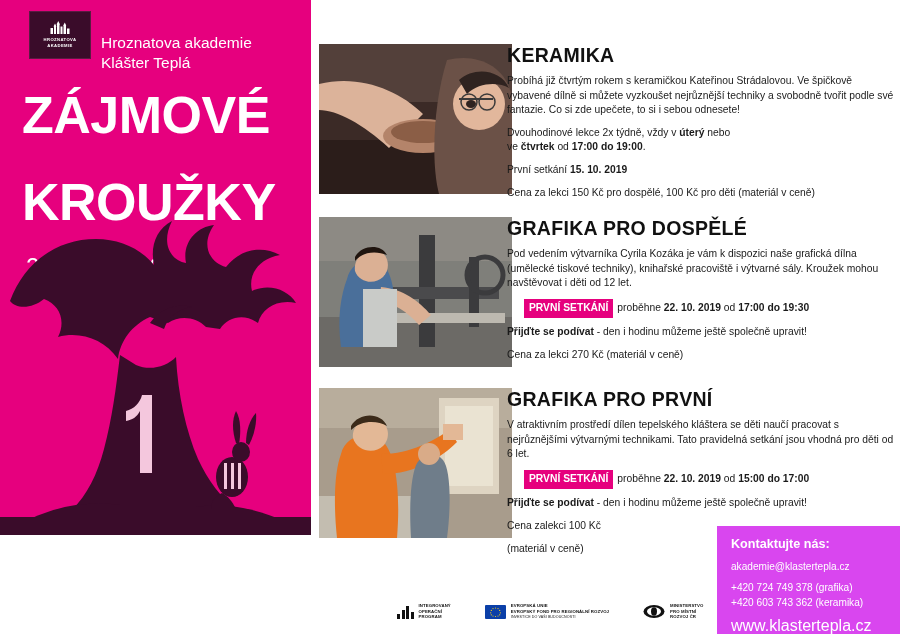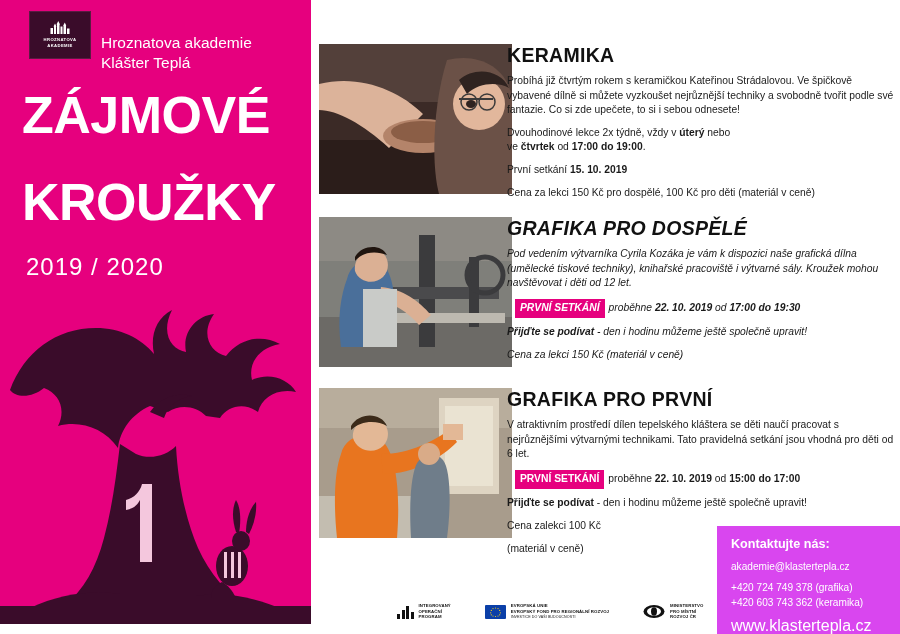--- a/index.html
+++ b/index.html
@@ -7,21 +7,21 @@
   body {
     width:900px; height:634px;
     font-family:"Liberation Sans", sans-serif;
     background:#ffffff;
     overflow:hidden;
     position:relative;
   }
   
   .poster { position:absolute; inset:0; display:flex; }
   .left-panel {
-    width:311px; height:624px;
+    width:311px; height:535px;
     background:#e6007e;
     position:relative;
     overflow:hidden;
     flex:0 0 311px;
   }
   .logo-box {
     position:absolute; left:29px; top:11px;
     width:62px; height:48px;
     background:#3a0c2a;
     border:1px solid #5a1b42;
@@ -87,21 +87,21 @@
   .badge {
     display:inline-block;
     background:#e6007e;
     color:#ffffff;
     font-weight:bold;
     font-size:10.3px;
     padding:2px 5px 3px 5px;
     margin-right:4px;
     vertical-align:baseline;
   }
-  .badge-line { margin:0 0 7px 8px; font-size:10.3px; color:#1a1a1a; line-height:1.42; }
+  .badge-line { margin:0 0 7px 17px; font-size:10.3px; color:#1a1a1a; line-height:1.42; }
 
   
   .contact {
     position:absolute;
     right:0; bottom:0;
     width:183px; height:108px;
     background:#d946ef;
     color:#fff;
     padding:11px 12px 10px 14px;
   }
@@ -257,30 +257,30 @@
           <circle cx="166" cy="58" r="18" fill="none" stroke="#3b3b3d" stroke-width="5"></circle>
           <rect x="60" y="96" width="126" height="10" fill="#bdb9b0"></rect>
 
           <path d="M28 62 C32 44 52 38 64 48 C76 58 78 92 74 130 L22 130 C18 100 22 78 28 62 Z" fill="#4a6f9a"></path>
           <path d="M36 54 C34 40 48 30 60 34 C70 38 72 52 64 60 C56 68 40 66 36 54 Z" fill="#dbb094"></path>
           <path d="M36 40 C42 28 62 26 68 38 C58 34 44 34 36 44 Z" fill="#20150f"></path>
           <path d="M62 70 C84 72 100 84 112 98 L100 108 C88 94 74 86 60 84 Z" fill="#dbb094"></path>
           <rect x="44" y="72" width="34" height="58" fill="#c9cbc8"></rect>
         </svg>
       </div>
-      <div class="sec-body" style="top:0;font-style:italic;">
+      <div class="sec-body" style="top:0;">
         <h2 class="sec-title">GRAFIKA PRO DOSPĚLÉ</h2>
         <p class="sec-p">Pod vedením výtvarníka Cyrila Kozáka je vám k dispozici naše grafická dílna (umělecké tiskové techniky), knihařské pracoviště i výtvarné sály. Kroužek mohou navštěvovat i děti od 12 let.</p>
         <p class="badge-line">
           <span class="badge">PRVNÍ SETKÁNÍ</span><span>proběhne <span class="b">22. 10. 2019</span> od <span class="b">17:00 do 19:30</span></span>
         </p>
         <p class="sec-p">
           <span class="b">Přijďte  se podívat</span><span> - den i hodinu můžeme ještě společně upravit!</span>
         </p>
-        <p class="sec-p last">Cena za lekci 150 Kč (materiál v ceně)</p>
+        <p class="sec-p last">Cena za lekci 270 Kč (materiál v ceně)</p>
       </div>
     </div>
 
     <div class="section" style="top:388px;">
       <div class="photo" style="left:8px; top:0;">
         <svg viewBox="0 0 193 150" width="193" height="150">
           <rect width="193" height="150" fill="#a89c8c"></rect>
           <rect x="0" y="0" width="193" height="40" fill="#b8ad9c"></rect>
           <rect x="120" y="10" width="60" height="96" fill="#ded4c2"></rect>
           <rect x="126" y="18" width="48" height="80" fill="#eae3d2"></rect>

